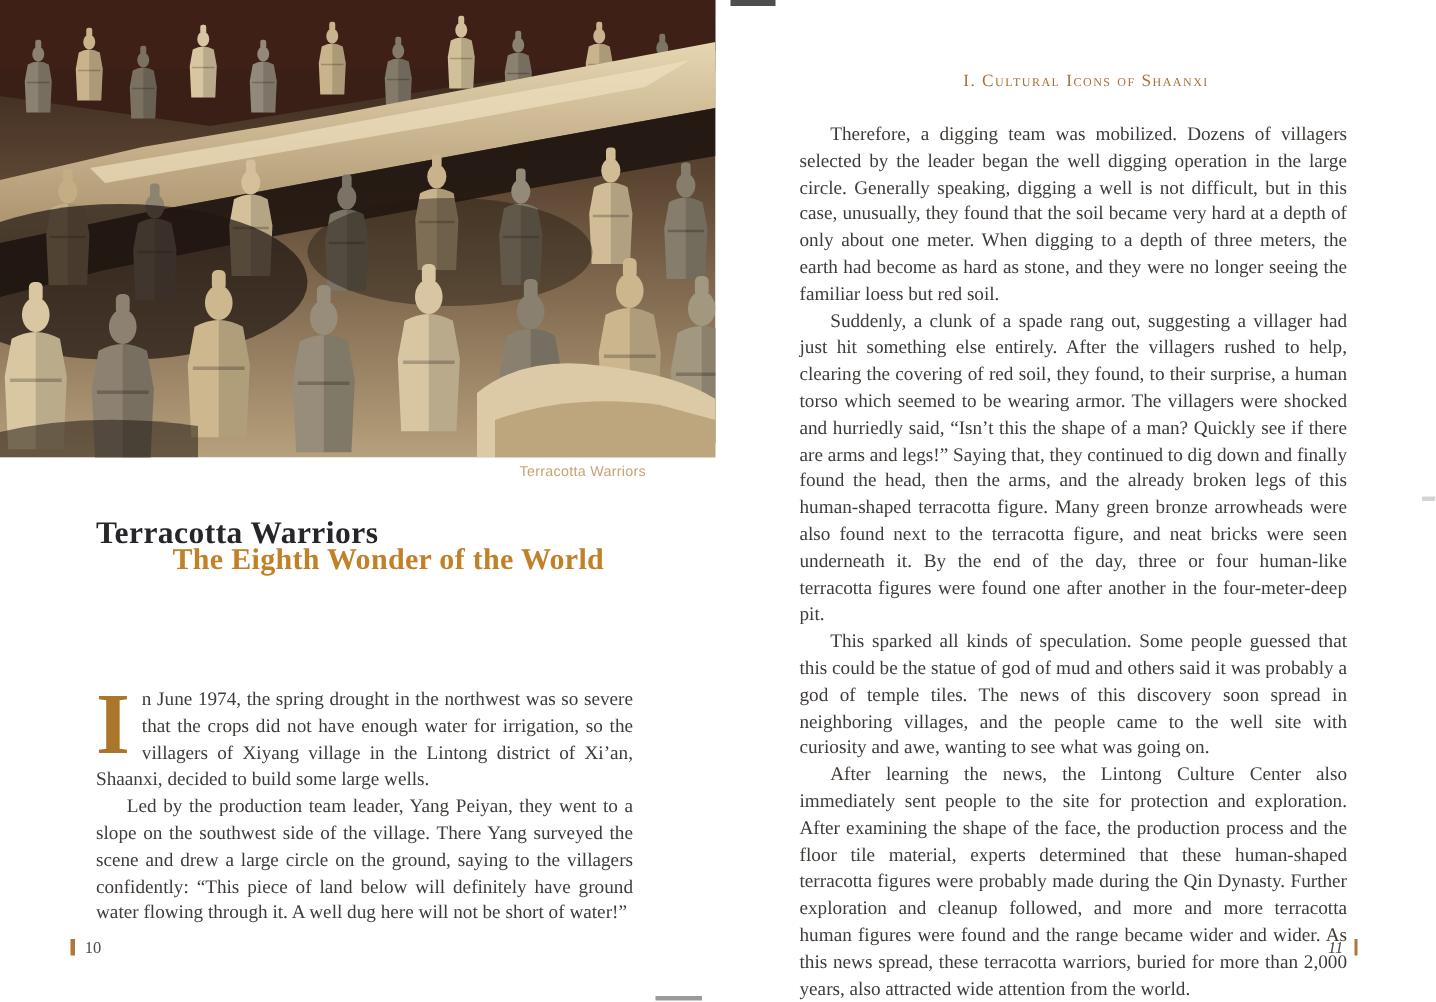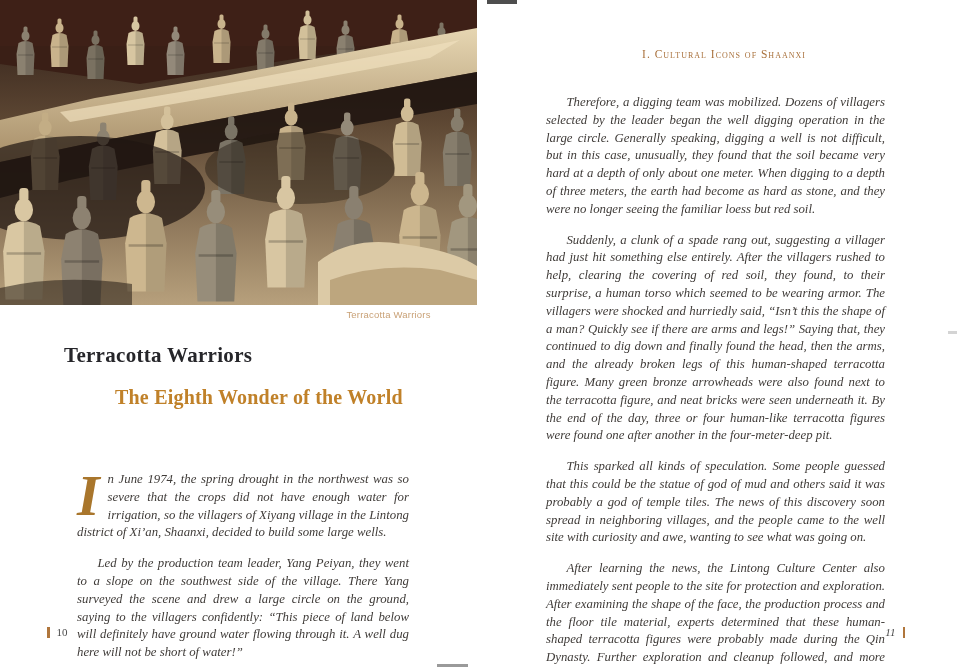--- a/index.html
+++ b/index.html
@@ -16,28 +16,28 @@
     position:absolute;left:300px;top:309px;width:177px;text-align:center;
     font-family:"Liberation Sans", sans-serif;font-size:9.5px;letter-spacing:.2px;
     color:#c9a176;
   }
 
   .title{
     position:absolute;left:64px;top:343px;
     font-size:21px;font-weight:bold;color:#26262a;letter-spacing:.3px;
   }
   .subtitle{
-    position:absolute;left:115px;top:386px;
+    position:absolute;left:115px;top:362px;
     font-size:20px;font-weight:bold;color:#c08129;letter-spacing:.2px;
   }
 
   .body-copy{
     font-size:12.8px;line-height:17.8px;text-align:justify;color:#3f3b38;
   }
-  .body-copy p{margin:13px;font-style:italic;}
+  .body-copy p{margin:0;}
   .indent{text-indent:1.6em;}
 
   .left-body{position:absolute;left:64px;top:458px;width:358px;}
   .dropcap{
     float:left;font-size:58px;line-height:46px;font-weight:bold;color:#a9762c;
     padding:2px 8px 0 0;
   }
 
   
   .right-header{

